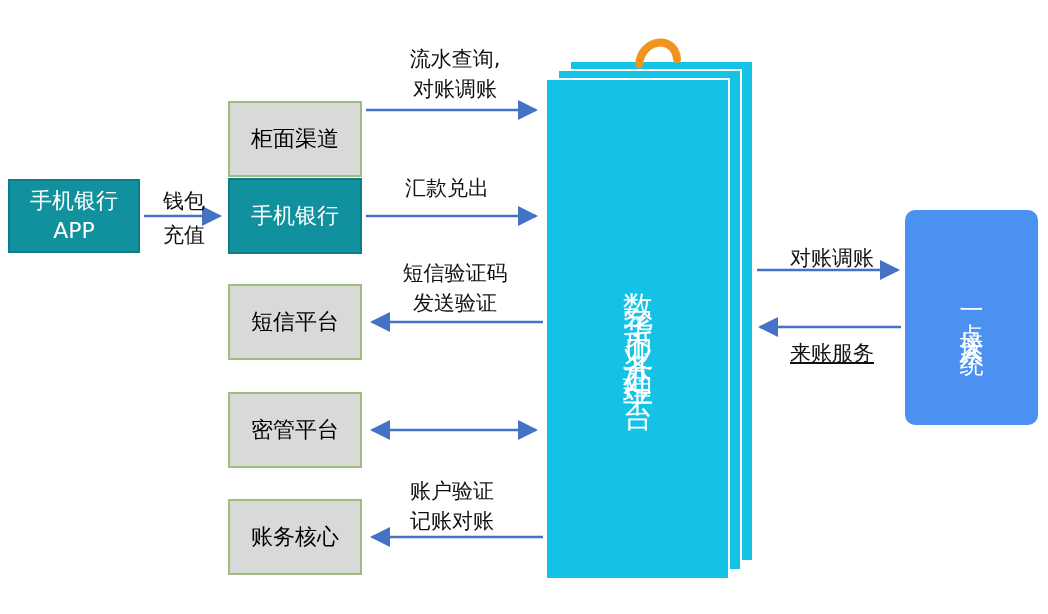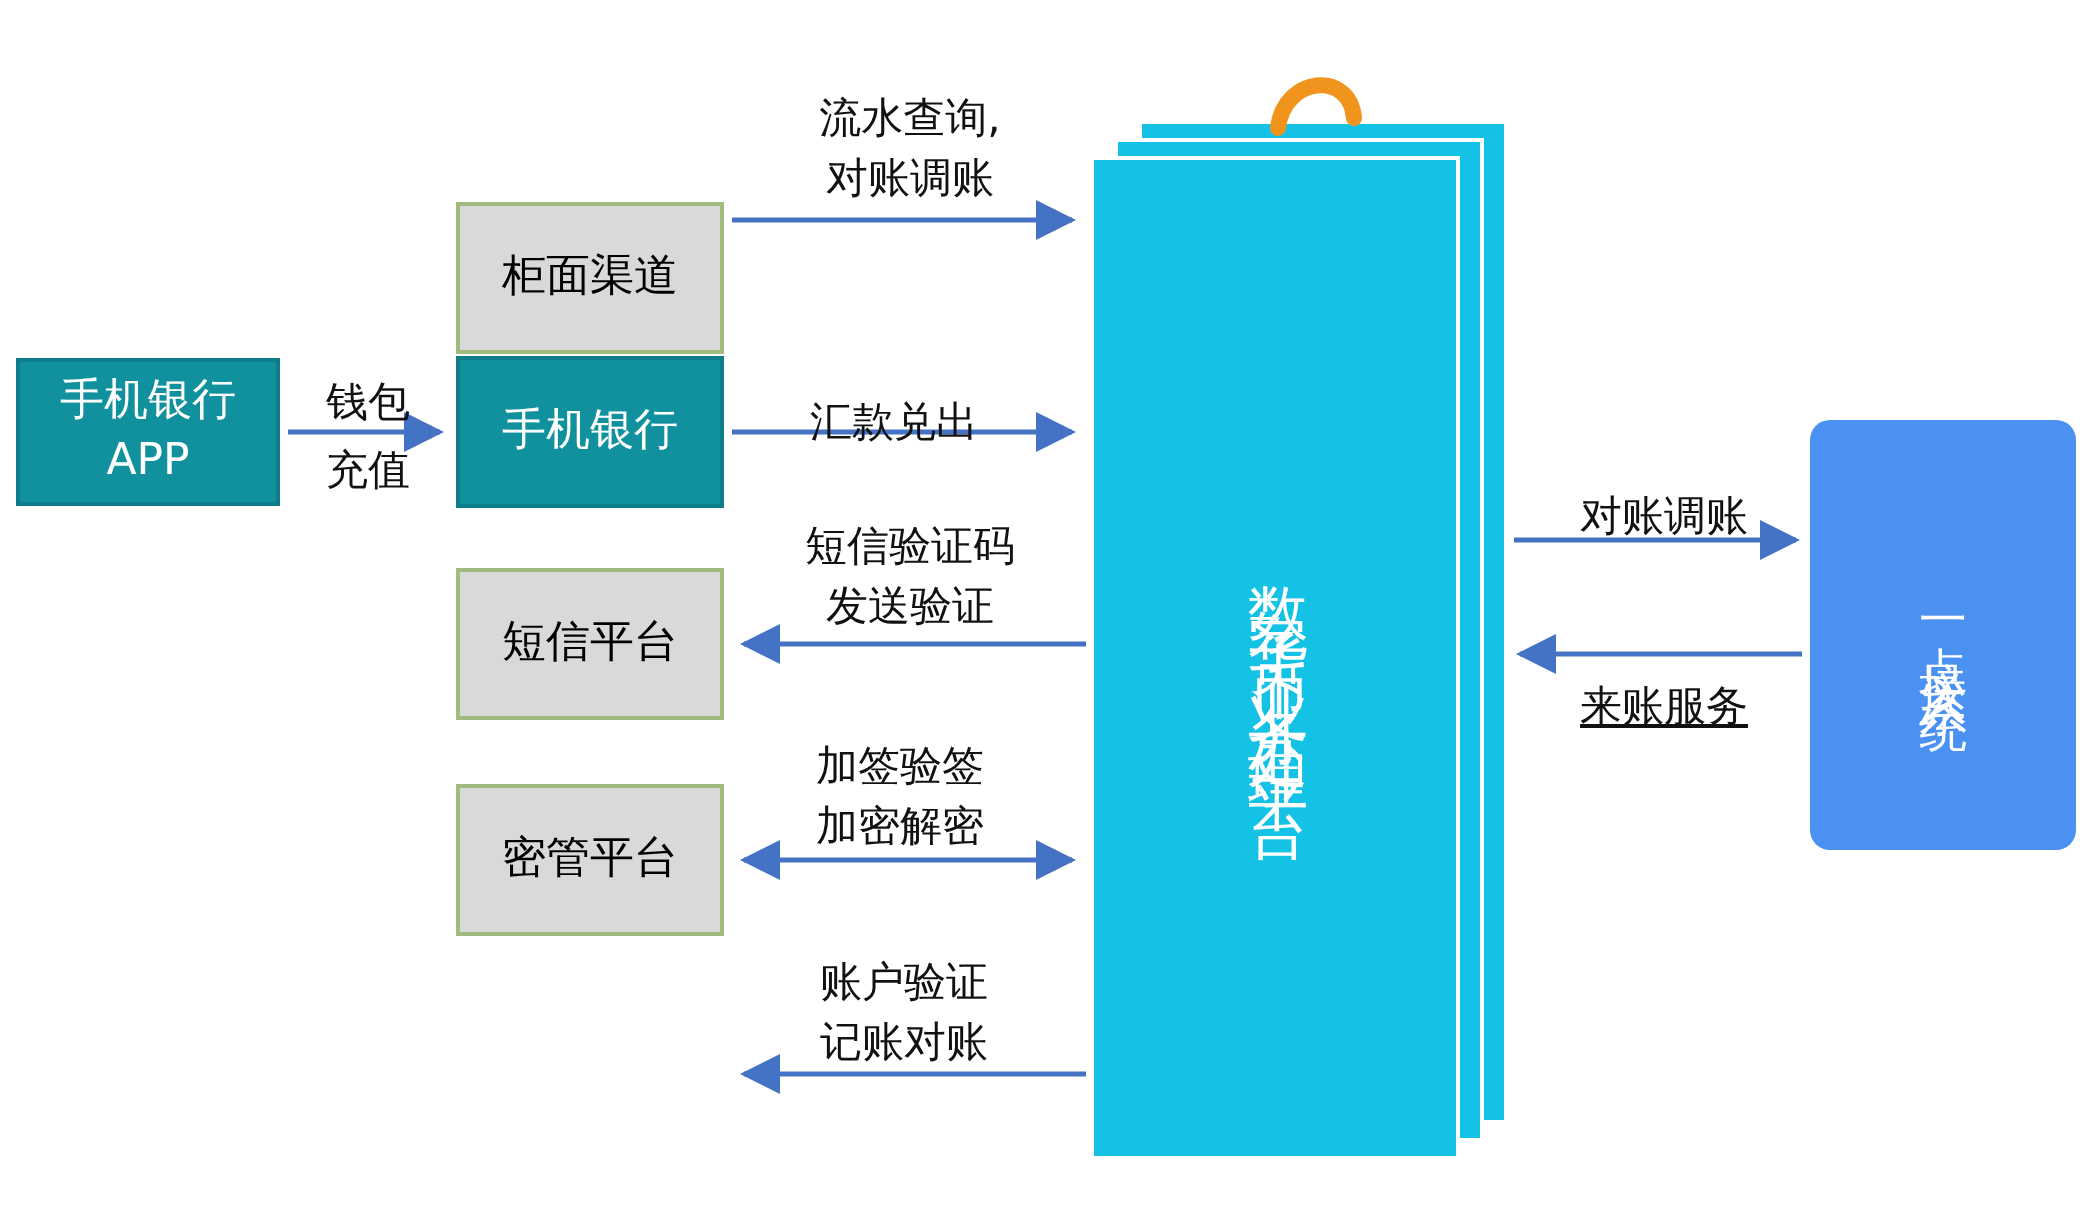--- a/index.html
+++ b/index.html
@@ -80,21 +80,21 @@
     position: absolute;
     transform: translateX(-50%);
     font-size: 21px;
     color: #111111;
     text-align: center;
     white-space: pre-line;
     line-height: 30px;
   }
   .lbl-wallet   { left: 184px; top: 184px; line-height: 34px; }
   .lbl-flow     { left: 455px; top: 44px;  }
-  .lbl-remit    { left: 447px; top: 196px; }
+  .lbl-remit    { left: 447px; top: 173px; }
   .lbl-sms      { left: 455px; top: 258px; }
   .lbl-sign     { left: 450px; top: 368px; }
   .lbl-acct     { left: 452px; top: 476px; }
   .lbl-out      { left: 832px; top: 243px; }
   .lbl-in       { left: 832px; top: 338px; text-decoration: underline; }
 
   .arrow-layer {
     position: absolute;
     inset: 0;
     width: 100%;
@@ -127,20 +127,23 @@
   </div>
 
   <div class="node graybox node-sms">
     <span>短信平台</span>
   </div>
 
   <div class="node graybox node-key">
     <span>密管平台</span>
   </div>
 
+  <div class="node graybox node-acct">
+    <span>账务核心</span>
+  </div>
 
   <div class="node-access">
     <div class="vtitle">一点接入系统</div>
   </div>
 
   <svg class="arrow-layer" viewBox="0 0 1048 614">
     <defs>
       <marker id="ah" viewBox="0 0 10 10" refX="9" refY="5" markerWidth="9" markerHeight="8" orient="auto-start-reverse">
         <path d="M0,0 L10,5 L0,10 z" fill="#4472c4"></path>
       </marker>
@@ -156,20 +159,18 @@
     <path d="M639,64 C642,38 675,35 677,59" stroke="#f0941e" stroke-width="8" fill="none" stroke-linecap="round"></path>
   </svg>
 
   <div class="edge-label lbl-flow">流水查询,
 对账调账</div>
   <div class="edge-label lbl-wallet">钱包
 充值</div>
   <div class="edge-label lbl-remit">汇款兑出</div>
   <div class="edge-label lbl-sms">短信验证码
 发送验证</div>
-  <div class="edge-label lbl-sign">加签验签
-加密解密</div>
   <div class="edge-label lbl-acct">账户验证
 记账对账</div>
   <div class="edge-label lbl-out">对账调账</div>
   <div class="edge-label lbl-in">来账服务</div>
 
 </div>
 
 </body></html>

